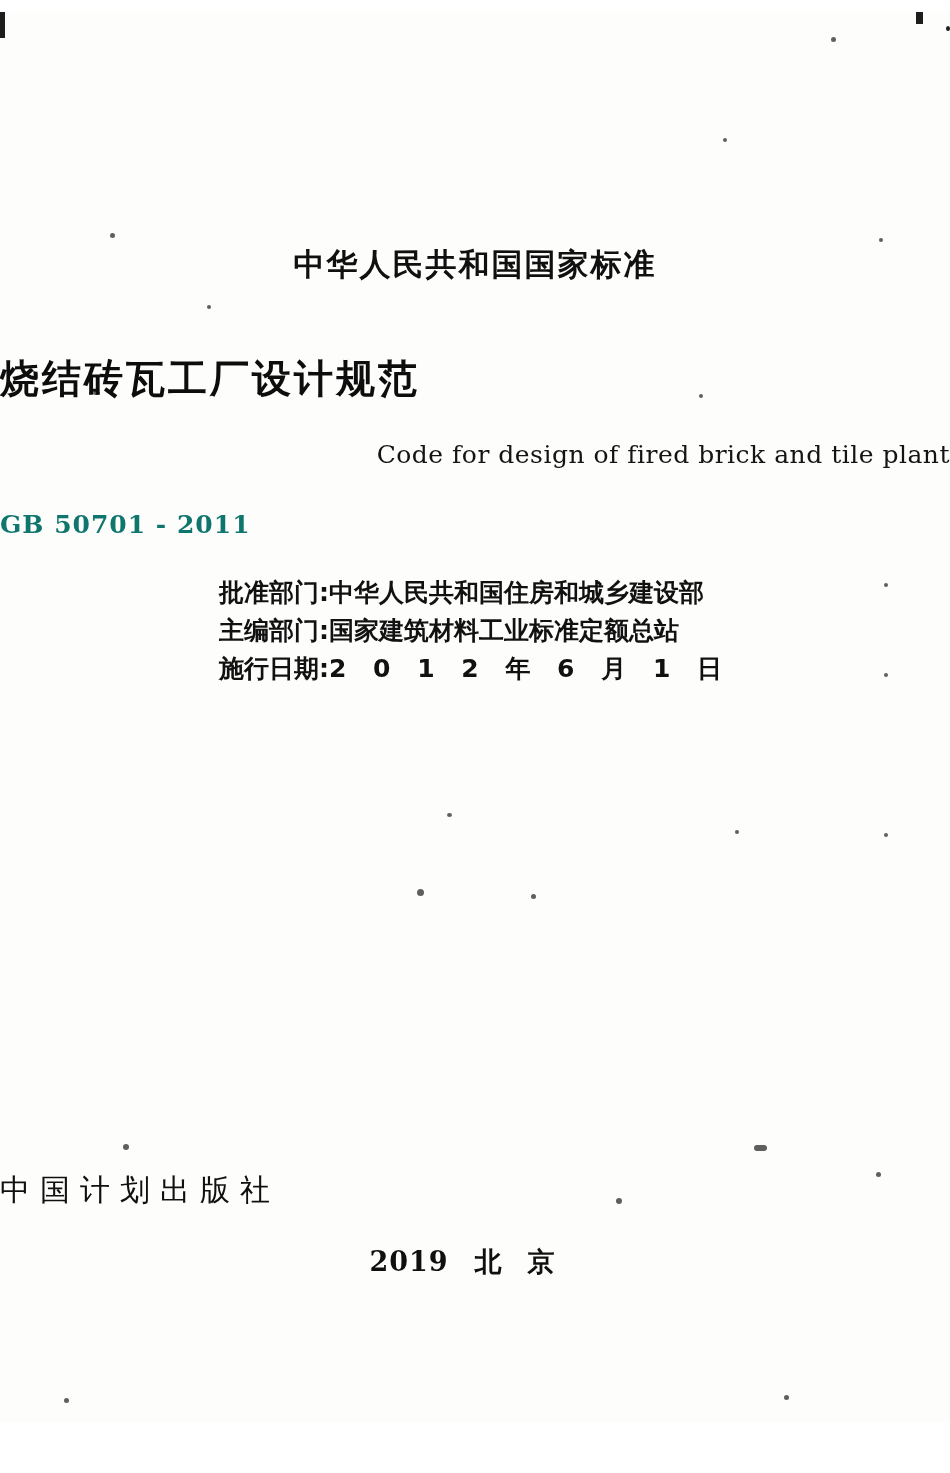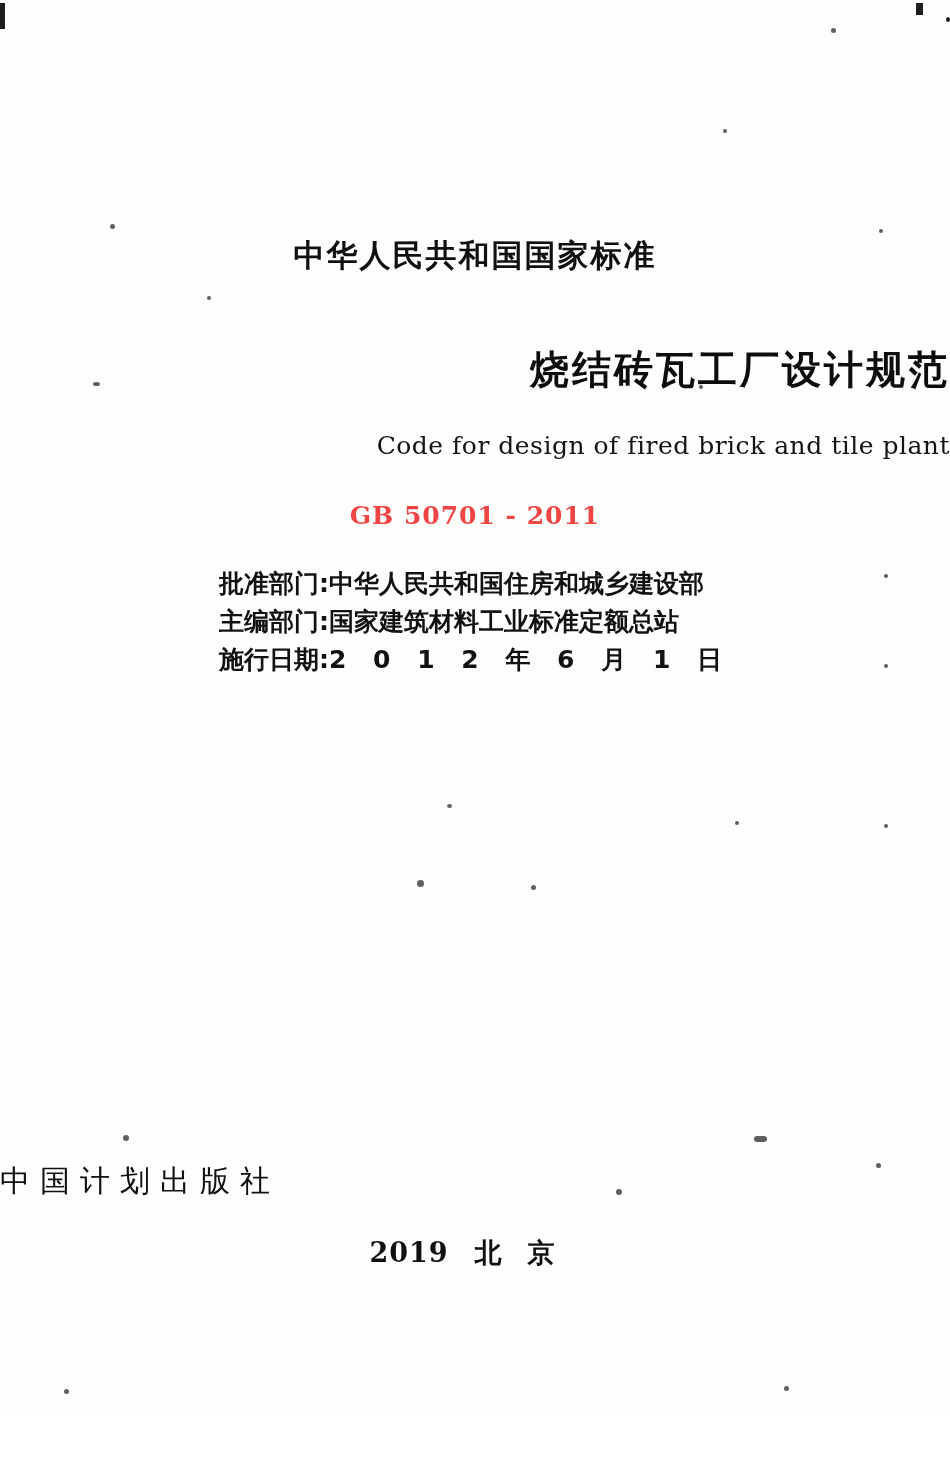--- a/index.html
+++ b/index.html
@@ -4,21 +4,21 @@
 <style>
   html, body {
     margin: 0;
     padding: 0;
     background: #ffffff;
   }
   .page {
     position: relative;
     width: 950px;
     height: 1410px;
-    margin: 3px auto;
+    margin: 12px auto;
     background: #fdfdfb;
     overflow: hidden;
     font-family: "DejaVu Sans", "Liberation Sans", sans-serif;
     color: #0c0c0c;
   }
 
   
   .speck {
     position: absolute;
     background: #2a2a2a;
@@ -40,21 +40,21 @@
     font-weight: bold;
     letter-spacing: 2px;
     color: #101010;
   }
 
   .main-title {
     position: absolute;
     top: 340px;
     left: 0;
     right: 0;
-    text-align: right;
+    text-align: left;
     font-size: 39px;
     font-weight: bold;
     letter-spacing: 3px;
     color: #0d0d0d;
   }
 
   .english-title {
     position: absolute;
     top: 428px;
     left: 0;
@@ -64,26 +64,25 @@
     font-size: 25px;
     letter-spacing: 0.5px;
     color: #141414;
   }
 
   .code-number {
     position: absolute;
     top: 498px;
     left: 0;
     right: 0;
-    text-align: center;
     font-family: "DejaVu Serif", "Liberation Serif", serif;
     font-size: 25px;
     font-weight: bold;
     letter-spacing: 1px;
-    color: #ef4444;
+    color: #0f766e;
   }
 
   .meta-block {
     position: absolute;
     top: 562px;
     left: 0;
     right: 0;
     text-align: center;
   }
   .meta-inner {

